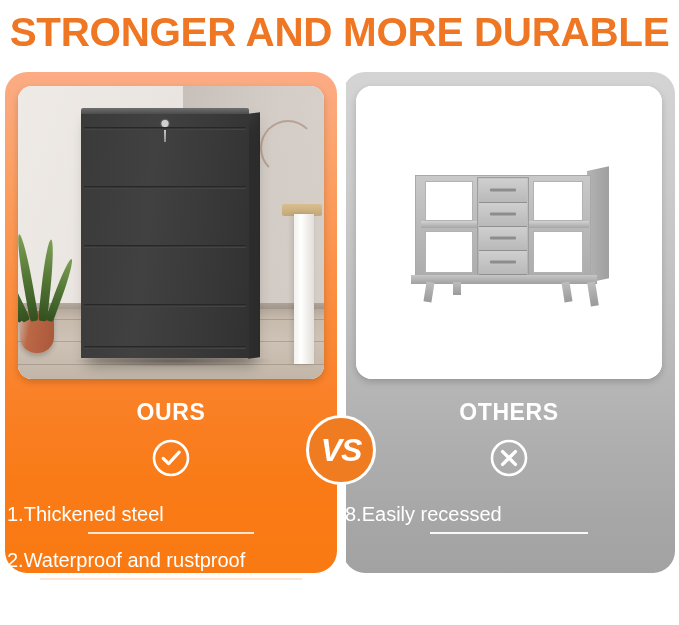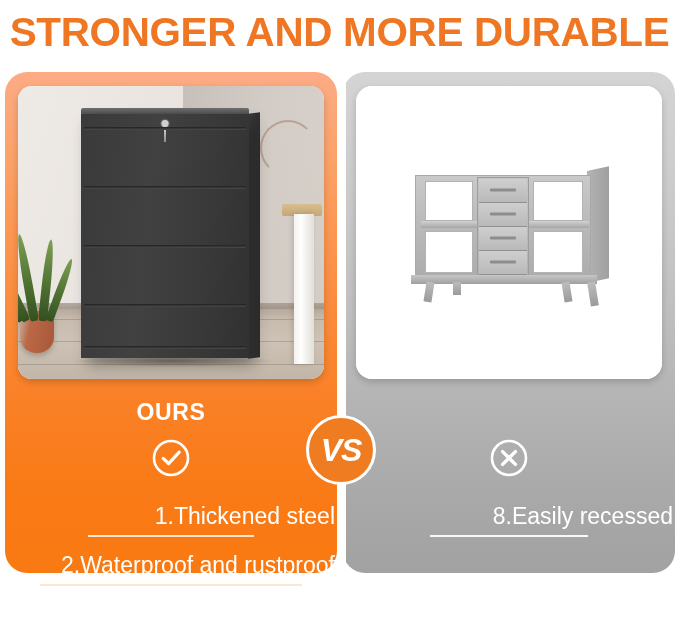--- a/index.html
+++ b/index.html
@@ -326,23 +326,23 @@
   .status-icon svg { display: block; }
 
   
   .features {
     position: absolute;
     left: 0;
     top: 432px;
     width: 100%;
   }
   .feature {
-    text-align: right;
+    text-align: left;
     color: #ffffff;
-    font-size: 23px;
+    font-size: 20px;
     line-height: 1.05;
     margin-bottom: 16px;
     position: relative;
   }
   .feature-text {
     display: inline-block;
     padding: 0 2px 7px 2px;
     white-space: nowrap;
   }
   .feature-rule {
@@ -489,20 +489,21 @@
 
         <div class="sb-base"></div>
         <div class="sb-leg l-a"></div>
         <div class="sb-leg l-b"></div>
         <div class="sb-leg l-c"></div>
         <div class="sb-leg l-d"></div>
       </div>
     </div>
   </div>
 
+  <div class="panel-label">OTHERS</div>
 
   <div class="status-icon">
     <svg width="40" height="40" viewBox="0 0 40 40">
       <circle cx="20" cy="20" r="17" fill="none" stroke="#ffffff" stroke-width="2.6"></circle>
       <path d="M13.6 13.6 L26.4 26.4 M26.4 13.6 L13.6 26.4" fill="none" stroke="#ffffff" stroke-width="3.4" stroke-linecap="round"></path>
     </svg>
   </div>
 
   <div class="features">
     <div class="feature f1">

